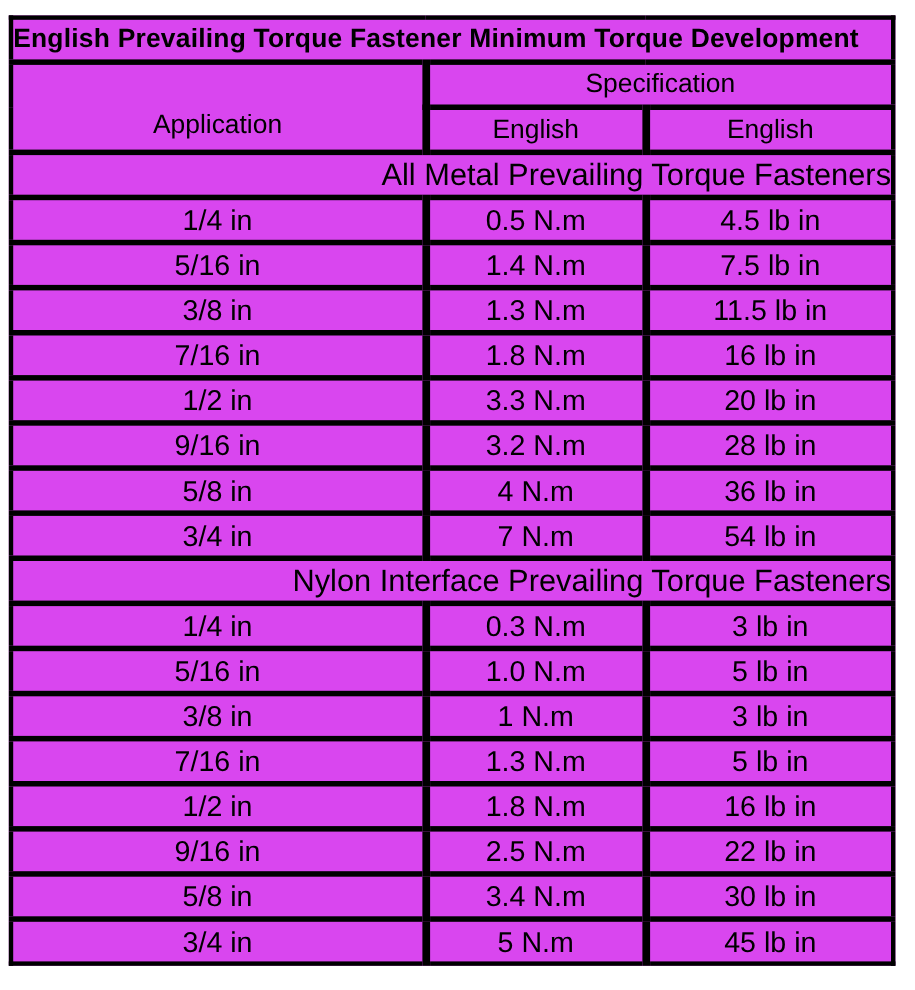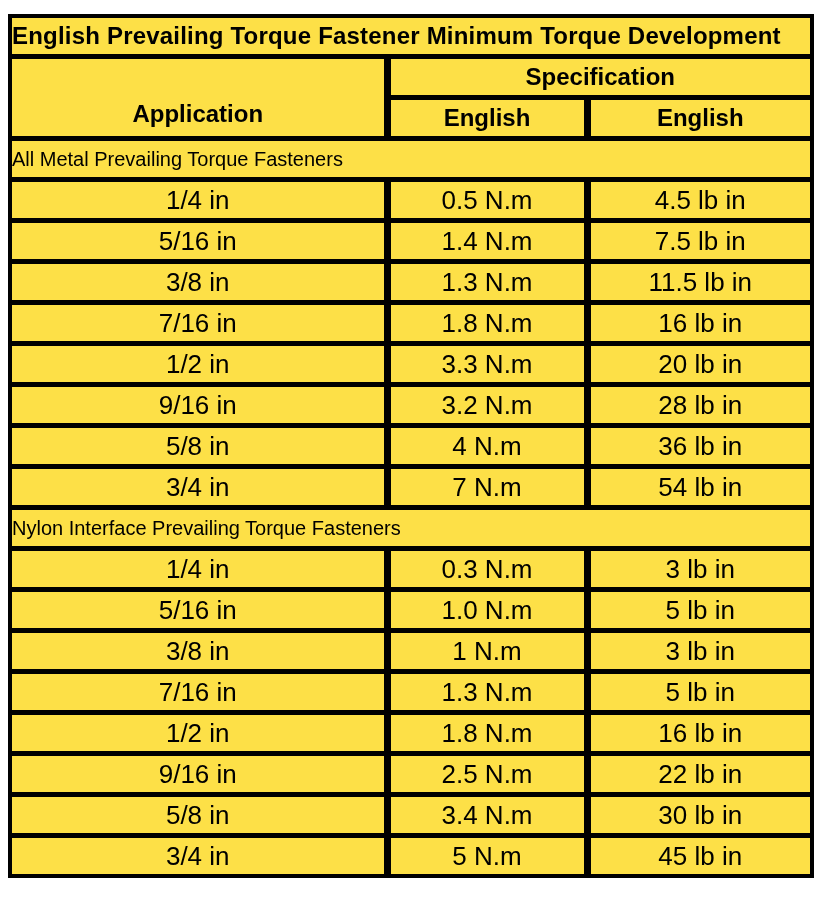--- a/index.html
+++ b/index.html
@@ -13,21 +13,21 @@
     font-family: "Liberation Sans", sans-serif;
     color: #000000;
   }
   .page {
     padding: 14px 0 0 8px;
   }
   table.torque-table {
     border-collapse: collapse;
     table-layout: fixed;
     width: 802px;
-    background: #fde047;
+    background: #d946ef;
   }
   col.c-app { width: 377px; }
   col.c-metric { width: 200px; }
   col.c-english { width: 225px; }
 
   .torque-table td, .torque-table th {
     border-style: solid;
     border-color: #000000;
     border-width: 5px 7px;   
     height: 36px;
@@ -43,31 +43,31 @@
 
   .title-cell {
     font-size: 24px;
     font-weight: bold;
     text-align: left;
     padding-left: 5px;
     letter-spacing: 0.2px;
   }
   .torque-table th {
     font-size: 24px;
-    font-weight: bold;
+    font-weight: normal;
     text-align: center;
   }
   th.app-head {
     vertical-align: bottom;
     padding-bottom: 8px;
   }
   .section-cell {
-    font-size: 20px;
+    font-size: 28px;
     font-weight: normal;
-    text-align: left;
+    text-align: right;
     padding-left: 4px;
     margin-top: 10px;
   }
   td.data {
     font-size: 26px;
     font-weight: normal;
     text-align: center;
     vertical-align: middle;
   }
 </style>

